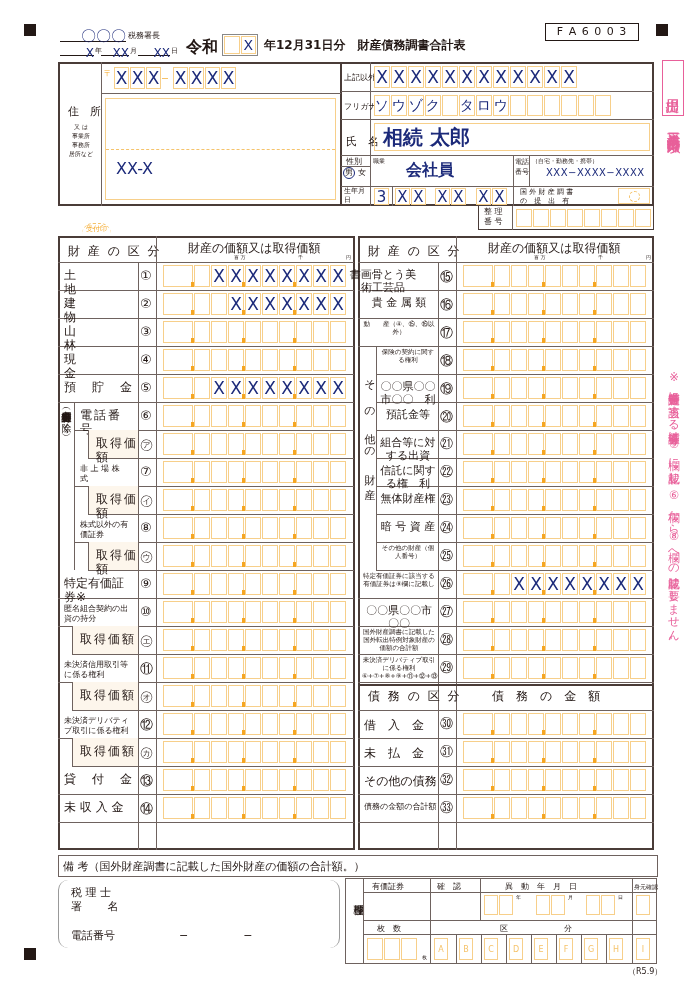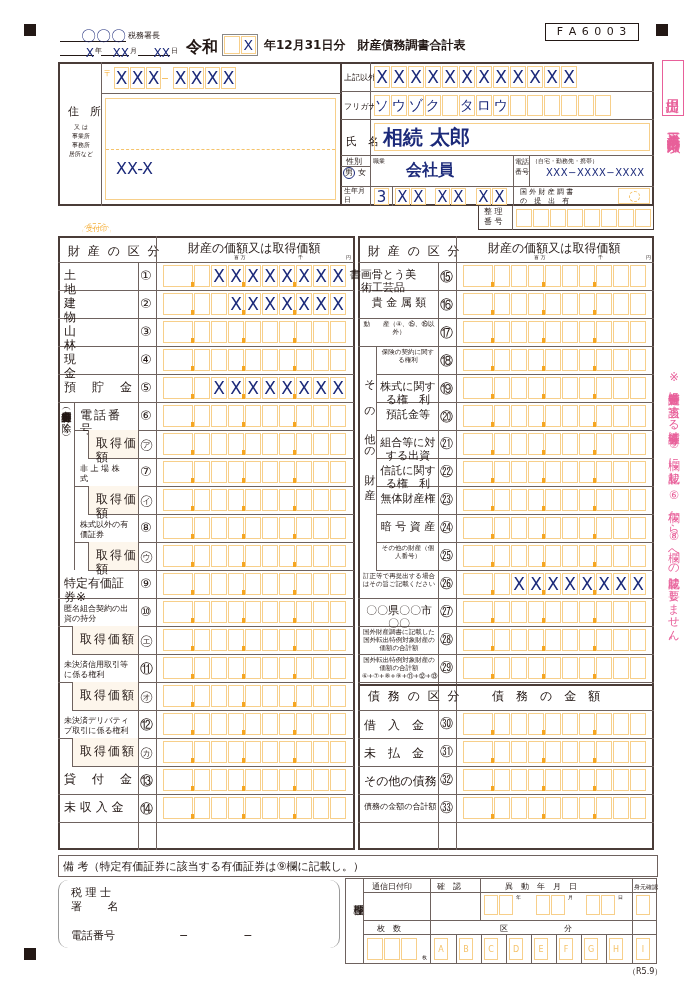--- a/index.html
+++ b/index.html
@@ -141,42 +141,42 @@
 
 <div class="abs" style="left:82px;top:223px;font-size:7px;color:#f5a623;border-top:1px dashed #f5c36b;border-radius:20px 20px 0 0;padding:0 4px;">受付印</div>
 
 <div class="frame" style="left:58px;top:236px;width:297px;height:614px;"></div>
 <div class="frame" style="left:358px;top:236px;width:296px;height:614px;"></div>
 
 <div id="left-table"></div>
 <div id="right-table"></div>
 
 <div class="abs" style="left:58px;top:855px;width:600px;height:22px;border:1px solid #6e625e;">
-  <span style="position:absolute;left:4px;top:3px;font-size:11px;">備 考（特定有価証券に該当する有価証券は⑨欄に記載し。）</span>
+  <span style="position:absolute;left:4px;top:3px;font-size:11px;">備 考（国外財産調書に記載した国外財産の価額の合計額。）</span>
 </div>
 
 <div class="abs" style="left:58px;top:880px;width:282px;height:68px;border-left:1px solid #999;border-right:1px solid #999;border-radius:10px;">
   <div style="position:absolute;left:12px;top:6px;font-size:11px;line-height:14px;">
     <div>税 理 士</div>
     <div>署　　 名</div>
   </div>
   <div style="position:absolute;left:12px;top:48px;font-size:11px;">電話番号</div>
   <div style="position:absolute;left:120px;top:48px;font-size:11px;">−　　　　　−</div>
 </div>
 
 <div class="abs" style="left:345px;top:878px;width:312px;height:86px;border:1px solid #6e625e;"></div>
 <div class="abs vtext" style="left:350px;top:896px;font-size:11px;">整理欄</div>
 <div class="vline" style="left:363px;top:878px;height:86px;"></div>
 <div class="hline" style="left:363px;top:892px;width:294px;"></div>
 <div class="hline" style="left:363px;top:920px;width:294px;"></div>
 <div class="hline" style="left:363px;top:934px;width:294px;"></div>
 <div class="vline" style="left:430px;top:878px;height:86px;"></div>
 <div class="vline" style="left:480px;top:878px;height:42px;"></div>
 <div class="vline" style="left:632px;top:878px;height:86px;"></div>
-<div class="lbl small" style="left:372px;top:881px;">通信日付印</div>
+<div class="lbl small" style="left:372px;top:881px;">有価証券</div>
 <div class="lbl small" style="left:437px;top:881px;">確　認</div>
 <div class="lbl small" style="left:505px;top:881px;">異　動　年　月　日</div>
 <div class="lbl tiny" style="left:634px;top:883px;">身元確認</div>
 <div class="lbl small" style="left:377px;top:923px;">枚　数</div>
 <div class="lbl small" style="left:500px;top:923px;">区　　　　　　　分</div>
 <div id="office-cells"></div>
 
 <div class="abs" style="left:628px;top:966px;font-size:8px;">（R5.9）</div>
 
 <div class="cell" style="left:374px;top:66px;width:16px;height:22px;">X</div>
@@ -615,21 +615,21 @@
 <div class="cell" style="left:528px;top:349px;width:16px;height:22px;font-size:17px;"></div>
 <div class="tick" style="left:542px;top:366px;"></div>
 <div class="cell" style="left:545px;top:349px;width:16px;height:22px;font-size:17px;"></div>
 <div class="cell" style="left:562px;top:349px;width:16px;height:22px;font-size:17px;"></div>
 <div class="cell" style="left:579px;top:349px;width:16px;height:22px;font-size:17px;"></div>
 <div class="tick" style="left:593px;top:366px;"></div>
 <div class="cell" style="left:596px;top:349px;width:16px;height:22px;font-size:17px;"></div>
 <div class="cell" style="left:613px;top:349px;width:16px;height:22px;font-size:17px;"></div>
 <div class="cell" style="left:630px;top:349px;width:16px;height:22px;font-size:17px;"></div>
 <div class="hline" style="left:376px;top:402px;width:278px;"></div>
-<div class="lbl" style="left:380px;top:380px;font-size:11px;width:56px;white-space:normal;line-height:13px;text-align:center;">株式に関する権　利</div>
+<div class="lbl" style="left:380px;top:380px;font-size:11px;width:56px;white-space:normal;line-height:13px;text-align:center;">〇〇県〇〇市〇〇　利</div>
 <div class="lbl" style="left:440px;top:380px;font-size:13px;">⑲</div>
 <div class="cell" style="left:463px;top:377px;width:30px;height:22px;font-size:17px;"></div>
 <div class="tick" style="left:491px;top:394px;"></div>
 <div class="cell" style="left:494px;top:377px;width:16px;height:22px;font-size:17px;"></div>
 <div class="cell" style="left:511px;top:377px;width:16px;height:22px;font-size:17px;"></div>
 <div class="cell" style="left:528px;top:377px;width:16px;height:22px;font-size:17px;"></div>
 <div class="tick" style="left:542px;top:394px;"></div>
 <div class="cell" style="left:545px;top:377px;width:16px;height:22px;font-size:17px;"></div>
 <div class="cell" style="left:562px;top:377px;width:16px;height:22px;font-size:17px;"></div>
 <div class="cell" style="left:579px;top:377px;width:16px;height:22px;font-size:17px;"></div>
@@ -727,21 +727,21 @@
 <div class="cell" style="left:528px;top:545px;width:16px;height:22px;font-size:17px;"></div>
 <div class="tick" style="left:542px;top:562px;"></div>
 <div class="cell" style="left:545px;top:545px;width:16px;height:22px;font-size:17px;"></div>
 <div class="cell" style="left:562px;top:545px;width:16px;height:22px;font-size:17px;"></div>
 <div class="cell" style="left:579px;top:545px;width:16px;height:22px;font-size:17px;"></div>
 <div class="tick" style="left:593px;top:562px;"></div>
 <div class="cell" style="left:596px;top:545px;width:16px;height:22px;font-size:17px;"></div>
 <div class="cell" style="left:613px;top:545px;width:16px;height:22px;font-size:17px;"></div>
 <div class="cell" style="left:630px;top:545px;width:16px;height:22px;font-size:17px;"></div>
 <div class="hline" style="left:358px;top:598px;width:296px;"></div>
-<div class="lbl" style="left:362px;top:572px;font-size:6.5px;width:74px;white-space:normal;line-height:8px;text-align:center;">訂正等で再提出する場合はその旨ご記載ください</div>
+<div class="lbl" style="left:362px;top:572px;font-size:6.5px;width:74px;white-space:normal;line-height:8px;text-align:center;">特定有価証券に該当する有価証券は⑨欄に記載し</div>
 <div class="lbl" style="left:440px;top:576px;font-size:13px;">㉖</div>
 <div class="cell" style="left:463px;top:573px;width:30px;height:22px;font-size:17px;"></div>
 <div class="tick" style="left:491px;top:590px;"></div>
 <div class="cell" style="left:494px;top:573px;width:16px;height:22px;font-size:17px;"></div>
 <div class="cell" style="left:511px;top:573px;width:16px;height:22px;font-size:17px;">X</div>
 <div class="cell" style="left:528px;top:573px;width:16px;height:22px;font-size:17px;">X</div>
 <div class="tick" style="left:542px;top:590px;"></div>
 <div class="cell" style="left:545px;top:573px;width:16px;height:22px;font-size:17px;">X</div>
 <div class="cell" style="left:562px;top:573px;width:16px;height:22px;font-size:17px;">X</div>
 <div class="cell" style="left:579px;top:573px;width:16px;height:22px;font-size:17px;">X</div>
@@ -775,21 +775,21 @@
 <div class="cell" style="left:528px;top:629px;width:16px;height:22px;font-size:17px;"></div>
 <div class="tick" style="left:542px;top:646px;"></div>
 <div class="cell" style="left:545px;top:629px;width:16px;height:22px;font-size:17px;"></div>
 <div class="cell" style="left:562px;top:629px;width:16px;height:22px;font-size:17px;"></div>
 <div class="cell" style="left:579px;top:629px;width:16px;height:22px;font-size:17px;"></div>
 <div class="tick" style="left:593px;top:646px;"></div>
 <div class="cell" style="left:596px;top:629px;width:16px;height:22px;font-size:17px;"></div>
 <div class="cell" style="left:613px;top:629px;width:16px;height:22px;font-size:17px;"></div>
 <div class="cell" style="left:630px;top:629px;width:16px;height:22px;font-size:17px;"></div>
 <div class="hline" style="left:358px;top:682px;width:296px;"></div>
-<div class="lbl" style="left:362px;top:656px;font-size:6.5px;width:74px;white-space:normal;line-height:8px;text-align:center;">国外転出特例対象財産の価額の合計額 ⑥+⑦+⑧+⑨+⑪+⑫+⑬</div>
+<div class="lbl" style="left:362px;top:656px;font-size:6.5px;width:74px;white-space:normal;line-height:8px;text-align:center;">未決済デリバティブ取引に係る権利 ⑥+⑦+⑧+⑨+⑪+⑫+⑬</div>
 <div class="lbl" style="left:440px;top:660px;font-size:13px;">㉙</div>
 <div class="cell" style="left:463px;top:657px;width:30px;height:22px;font-size:17px;"></div>
 <div class="tick" style="left:491px;top:674px;"></div>
 <div class="cell" style="left:494px;top:657px;width:16px;height:22px;font-size:17px;"></div>
 <div class="cell" style="left:511px;top:657px;width:16px;height:22px;font-size:17px;"></div>
 <div class="cell" style="left:528px;top:657px;width:16px;height:22px;font-size:17px;"></div>
 <div class="tick" style="left:542px;top:674px;"></div>
 <div class="cell" style="left:545px;top:657px;width:16px;height:22px;font-size:17px;"></div>
 <div class="cell" style="left:562px;top:657px;width:16px;height:22px;font-size:17px;"></div>
 <div class="cell" style="left:579px;top:657px;width:16px;height:22px;font-size:17px;"></div>

